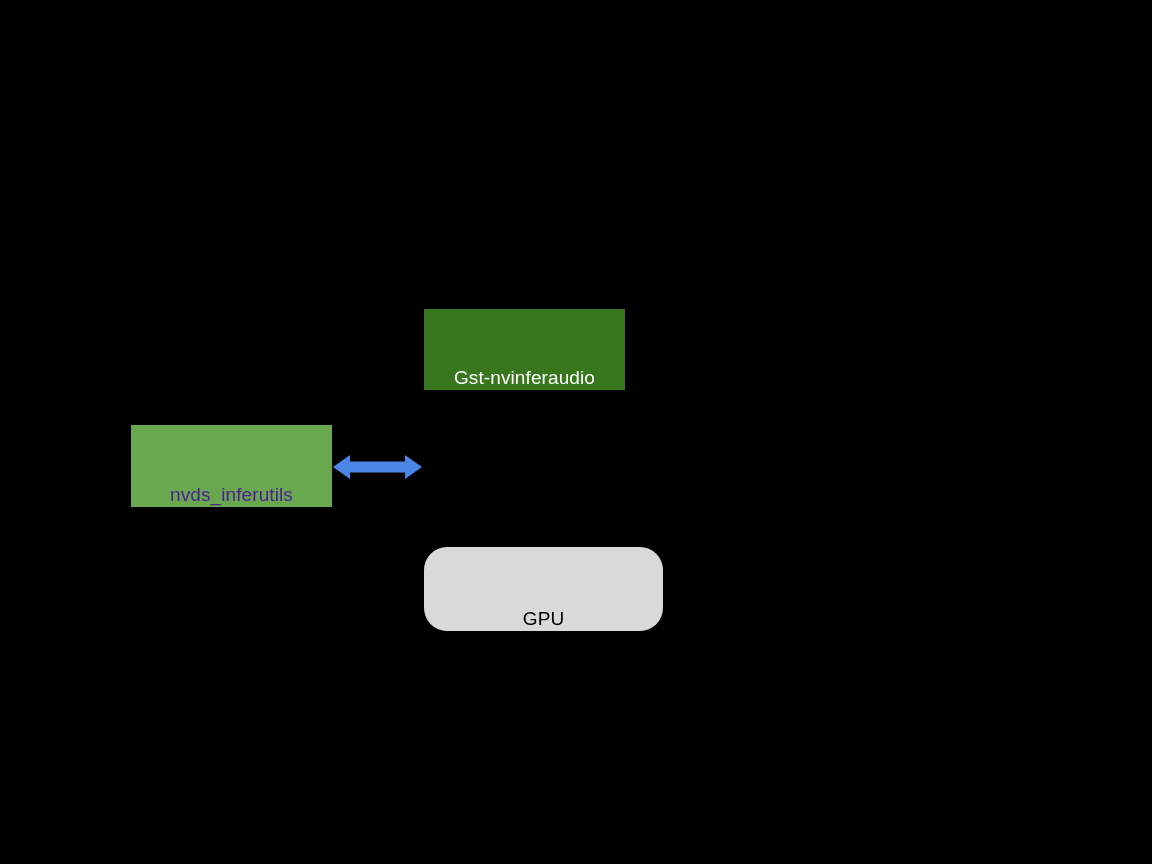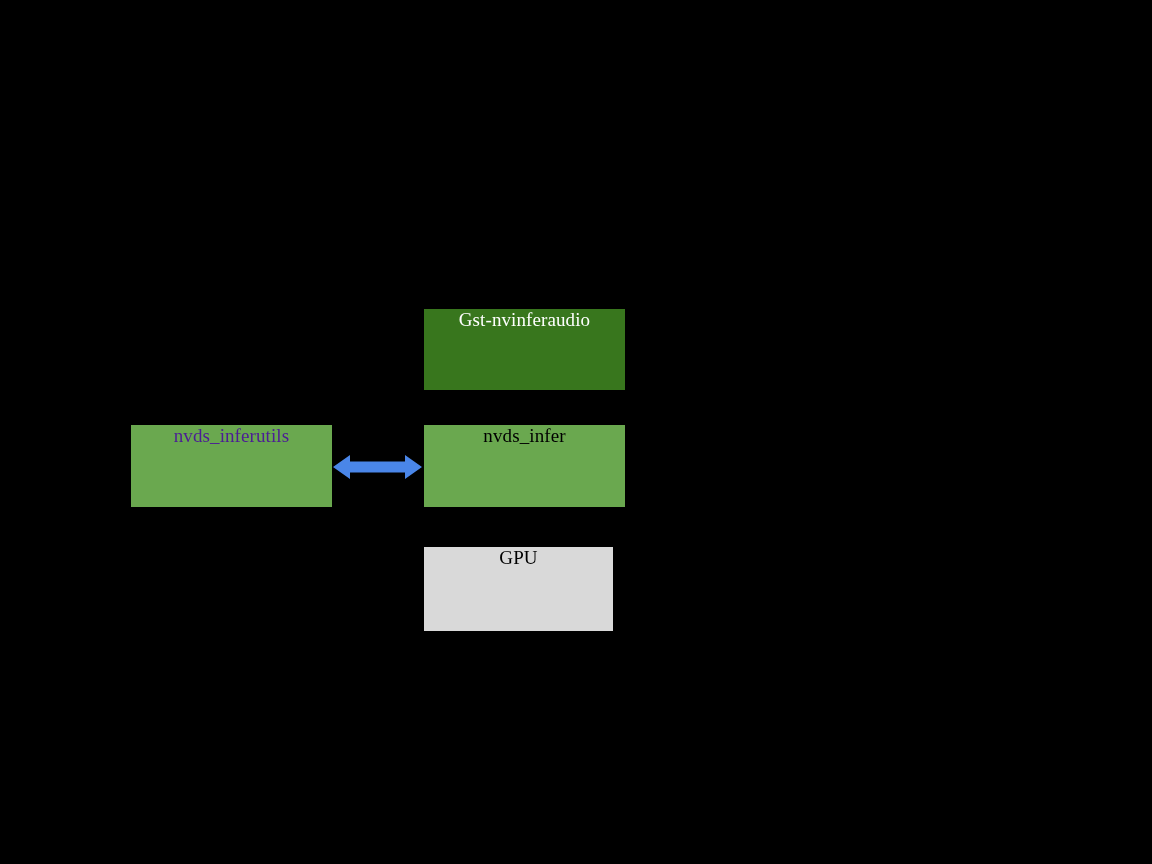--- a/index.html
+++ b/index.html
@@ -16,30 +16,29 @@
   }
   #canvas {
     position: relative;
     width: 1152px;
     height: 864px;
     background: #000000;
   }
   .node {
     position: absolute;
     display: flex;
-    align-items: flex-start;
+    align-items: flex-end;
     justify-content: center;
     box-sizing: border-box;
     text-align: center;
     font-size: 19px;
     font-weight: 400;
     line-height: 1.2;
     letter-spacing: 0.1px;
     white-space: nowrap;
-    font-family: Liberation Serif, serif;
     -webkit-font-smoothing: antialiased;
   }
   .node-label {
     display: block;
   }
 
   
   #node-gst-nvinferaudio {
     left: 424px;
     top: 309px;
@@ -66,24 +65,25 @@
     width: 201px;
     height: 82px;
     background: #6aa84f;
     color: #000000;
   }
 
   
   #node-gpu {
     left: 424px;
     top: 547px;
-    width: 189px;
+    width: 239px;
     height: 84px;
     background: #d9d9d9;
     color: #000000;
+    border-radius: 23px;
   }
 
   
   #edge-inferutils-infer {
     position: absolute;
     left: 331px;
     top: 447px;
     width: 93px;
     height: 40px;
     overflow: visible;
@@ -98,23 +98,20 @@
 <div id="canvas">
 
   <div class="node" id="node-gst-nvinferaudio">
     <span class="node-label">Gst-nvinferaudio</span>
   </div>
 
   <div class="node" id="node-nvds-inferutils">
     <span class="node-label">nvds_inferutils</span>
   </div>
 
-  <div class="node" id="node-nvds-infer">
-    <span class="node-label">nvds_infer</span>
-  </div>
 
   <div class="node" id="node-gpu">
     <span class="node-label">GPU</span>
   </div>
 
   <div id="edge-inferutils-infer">
     <svg width="93" height="40" viewBox="0 0 93 40">
       <path d="M 2 20 L 19 8 L 19 14.5 L 74 14.5 L 74 8 L 91 20 L 74 32 L 74 25.5 L 19 25.5 L 19 32 Z" fill="#4a86e8"></path>
     </svg>
   </div>

